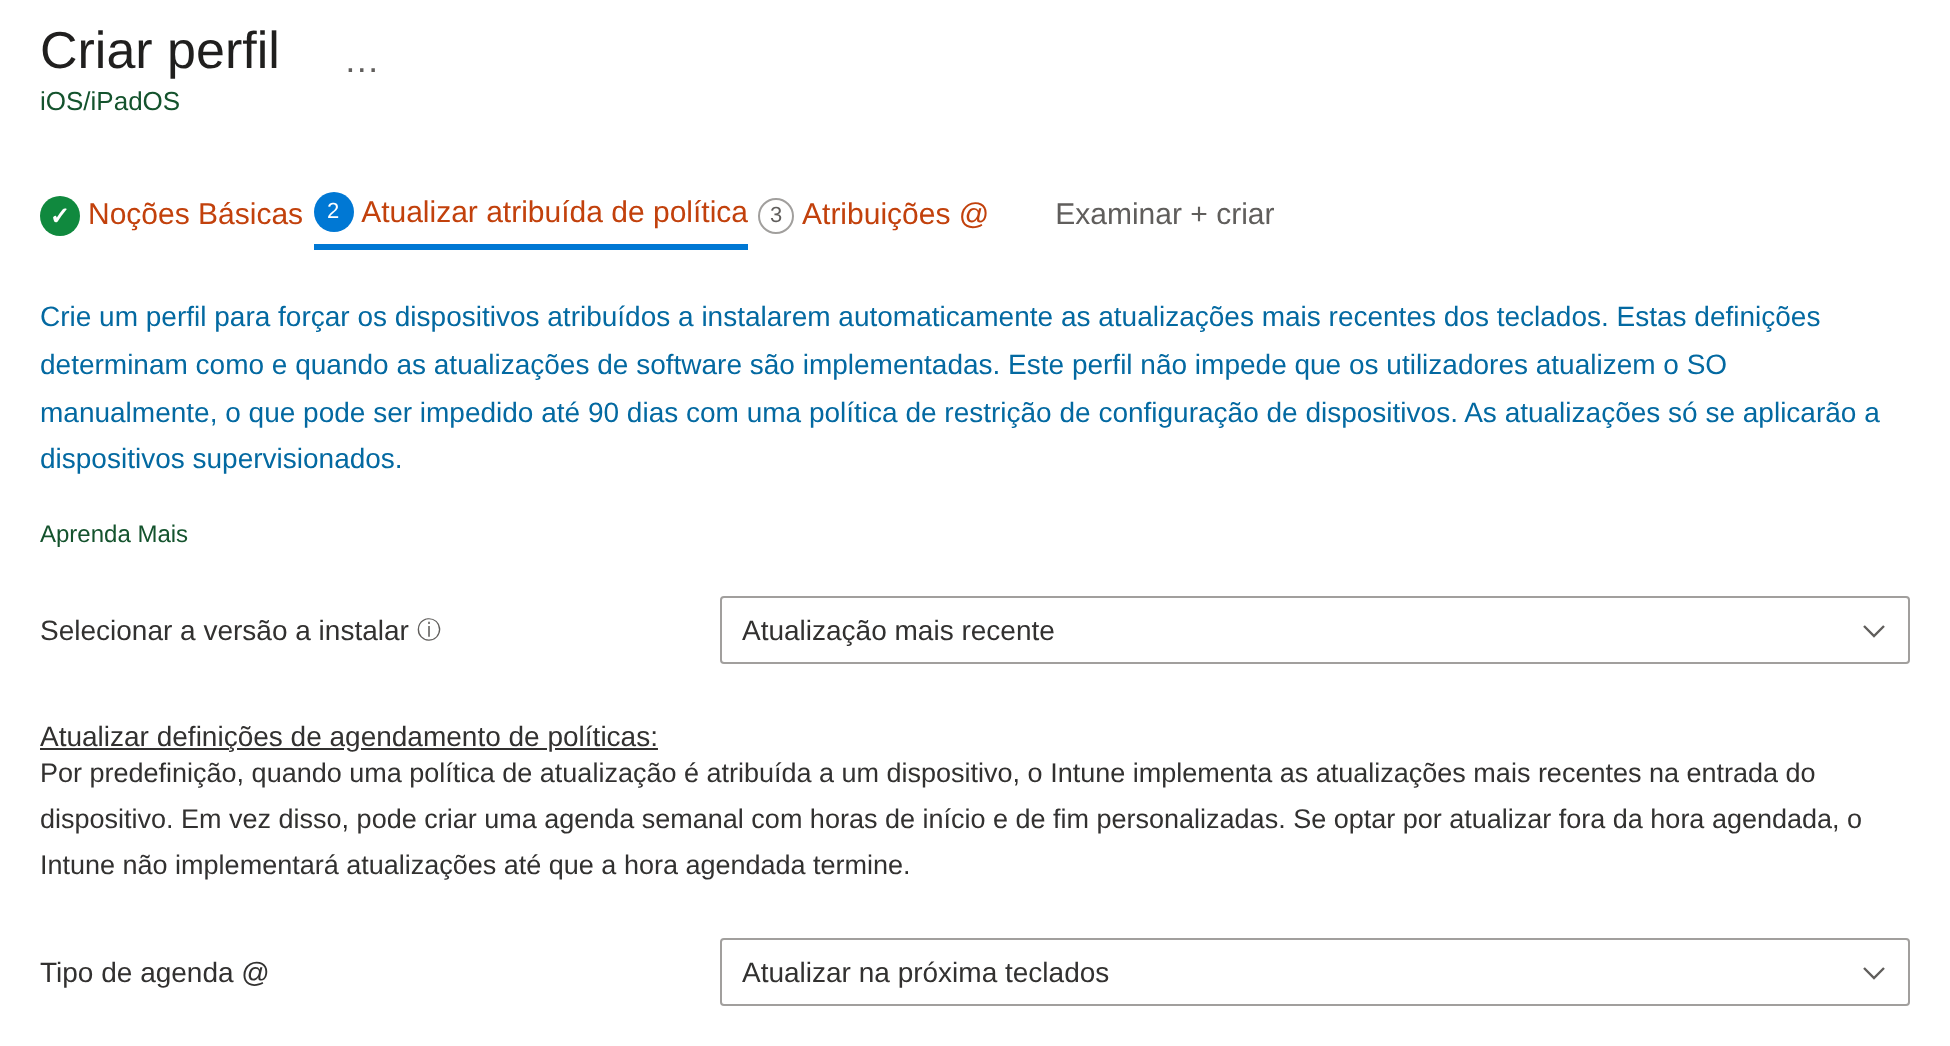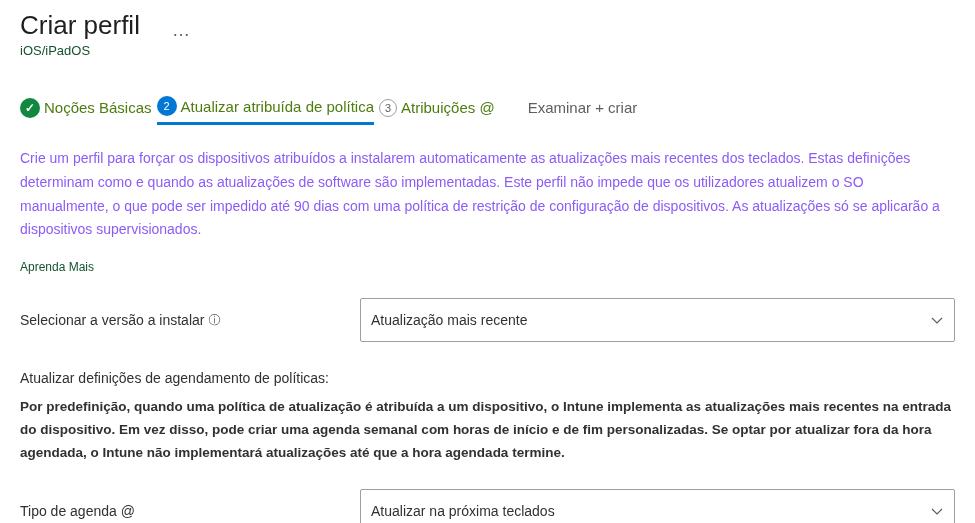--- a/index.html
+++ b/index.html
@@ -44,21 +44,21 @@
       align-items: center;
       gap: 4px;
       padding-bottom: 6px;
       position: relative;
     }
     .step.active {
       border-bottom: 3px solid #0078d4;
     }
     .step-label {
       font-size: 15px;
-      color: #4d7c0f;
+      color: #c2410c;
       white-space: nowrap;
     }
     .step.inactive .step-label {
       color: #605e5c;
       text-align: right;
     }
     .check-circle {
       width: 20px;
       height: 20px;
       border-radius: 50%;
@@ -90,21 +90,21 @@
       display: inline-flex;
       align-items: center;
       justify-content: center;
       color: #605e5c;
       font-size: 11px;
     }
     .description {
       margin-top: 22px;
       font-size: 14px;
       line-height: 1.7;
-      color: #8b5cf6;
+      color: #0369a1;
     }
     .learn-more {
       margin-top: 18px;
       font-size: 12px;
       color: #14532d;
     }
     .field-row {
       display: flex;
       margin-top: 24px;
     }
@@ -115,46 +115,45 @@
       display: flex;
       align-items: center;
       gap: 4px;
     }
     .info-glyph {
       font-size: 12px;
       color: #605e5c;
     }
     .select-box {
       flex: 1;
-      height: 44px;
+      height: 34px;
       border: 1px solid #a19f9d;
       border-radius: 2px;
       display: flex;
       align-items: center;
       justify-content: space-between;
       padding: 0 10px;
       font-size: 14px;
       color: #323130;
       background: #fff;
     }
     .chevron {
       color: #605e5c;
     }
     .chevron svg { display: block; }
     .section-heading {
       margin-top: 28px;
       font-size: 14px;
       color: #323130;
+      text-decoration: underline;
     }
     .section-text {
-      margin-top: 10px;
       font-size: 13.5px;
       line-height: 1.7;
       color: #323130;
-      font-weight: bold;
     }
   </style>
 </head>
 <body>
 
 <div class="header-row">
   <div>
     <h1 class="page-title">Criar perfil</h1>
     <div class="subtitle">iOS/iPadOS</div>
   </div>

